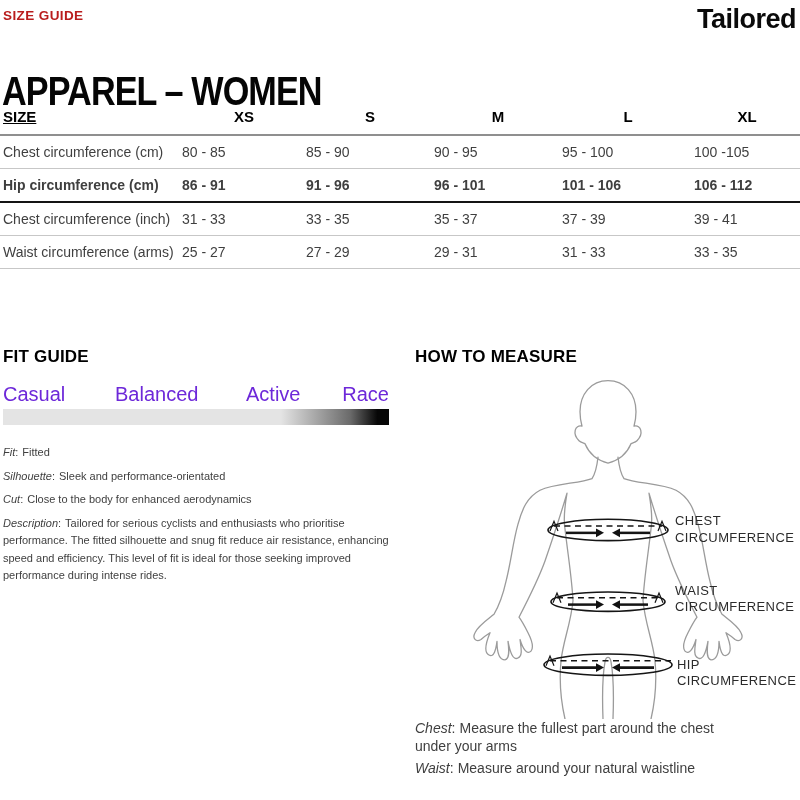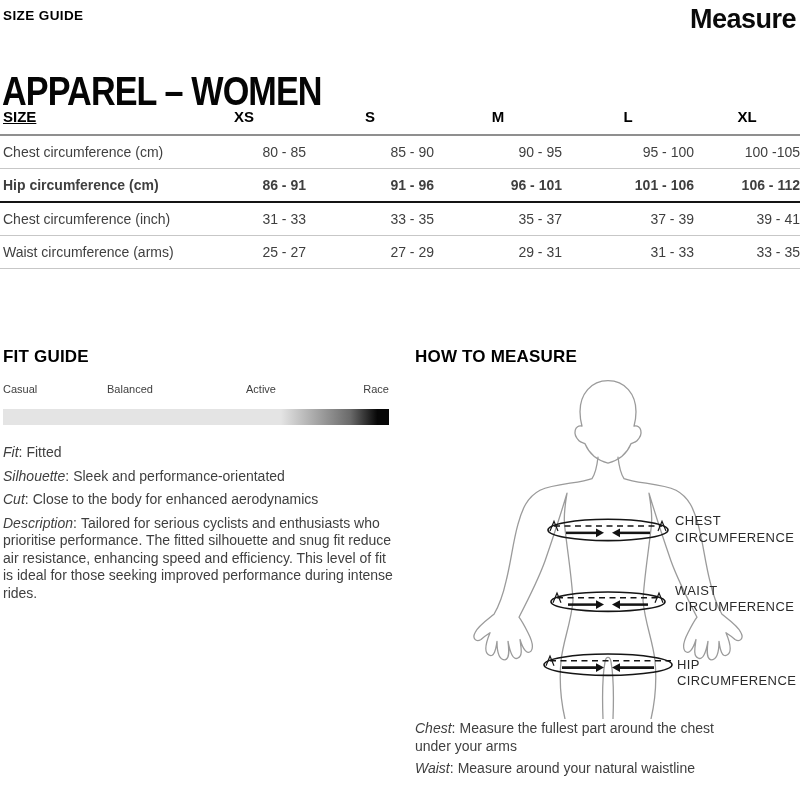--- a/index.html
+++ b/index.html
@@ -2,58 +2,58 @@
 <html><head>
 <meta charset="utf-8">
 <style>
   html,body{margin:0;padding:0}
   body{
     width:800px;height:800px;position:relative;overflow:hidden;
     background:#ffffff;color:#3f3f3f;
     font-family:"Liberation Sans", sans-serif;
   }
   
-  .eyebrow{position:absolute;left:3px;top:8px;font-size:13.5px;font-weight:600;letter-spacing:.4px;color:#000000;}
+  .eyebrow{position:absolute;left:3px;top:8px;font-size:13.5px;font-weight:600;letter-spacing:.4px;color:#b91c1c;}
   .brand{position:absolute;right:4px;top:4px;font-size:27px;font-weight:700;letter-spacing:-.5px;color:#0a0a0a;}
   .title{position:absolute;left:2px;top:44px;font-size:38px;font-weight:800;letter-spacing:-1px;color:#050505;
          transform:scale(.9,1.06);transform-origin:0 0;white-space:nowrap;}
   
   table.size-table{position:absolute;left:0;top:101px;width:800px;border-collapse:collapse;table-layout:fixed;}
   .size-table th{font-size:15px;font-weight:800;color:#000;text-align:center;padding:7px 0 9px 0;
                  border-bottom:2px solid #8f8f8f;}
   .size-table th.first{text-align:left;padding-left:3px;text-decoration:underline;}
-  .size-table td{font-size:14px;color:#3f3f3f;text-align:right;padding:8px 0;border-bottom:1px solid #c7c7c7;}
+  .size-table td{font-size:14px;color:#3f3f3f;text-align:left;padding:8px 0;border-bottom:1px solid #c7c7c7;}
   .size-table td.first{text-align:left;padding-left:3px;}
   .size-table tr.section-end td{border-bottom:2.5px solid #141414;font-weight:bold;}
   .size-table tr.last td{border-bottom:2px solid #8f8f8f;}
   
   .section-heading{font-size:17px;font-weight:800;color:#000;letter-spacing:.2px;margin:0;}
   
   .fit-guide{position:absolute;left:3px;top:347px;width:394px;}
-  .scale-labels{position:relative;height:17px;margin-top:16px;font-size:11px;color:#404040;}
+  .scale-labels{position:relative;height:17px;margin-top:16px;font-size:20px;color:#6d28d9;}
   .scale-labels span{position:absolute;top:0;}
-  .sl-0{left:0;} .sl-1{left:104px;} .sl-2{left:243px;} .sl-3{right:8px;}
+  .sl-0{left:0;} .sl-1{left:112px;} .sl-2{left:243px;} .sl-3{right:8px;}
   .fit-bar{margin-top:9px;width:386px;height:16px;
            background:linear-gradient(90deg,#e4e4e4 0%,#e4e4e4 72%,#6a6a6a 90%,#070707 97%);}
   .fit-details{margin-top:19px;}
-  .fit-item{margin-bottom:6px;font-size:14px;line-height:17.5px;}
+  .fit-item{margin-bottom:6px;font-size:11px;line-height:17.5px;}
   .lab{font-style:italic;}
   .lab::after{content:":";font-style:normal;}
   .txt{margin-left:4px;}
   
   .how-to{position:absolute;left:415px;top:347px;width:385px;}
   svg.figure{display:block;margin-top:3px;}
   .measure-notes{margin-top:0;width:330px;}
   .note-item{margin-bottom:4px;font-size:14px;line-height:18px;}
 </style>
 </head>
 <body>
 
 <div class="eyebrow">SIZE GUIDE</div>
-<div class="brand">Measure</div>
+<div class="brand">Tailored</div>
 <h1 class="title">APPAREL – WOMEN</h1>
 
 <table class="size-table">
   <colgroup>
     <col style="width:182px">
       <col style="width:124px">
       <col style="width:128px">
     <col style="width:128px">
       <col style="width:132px">
       <col style="width:106px">

